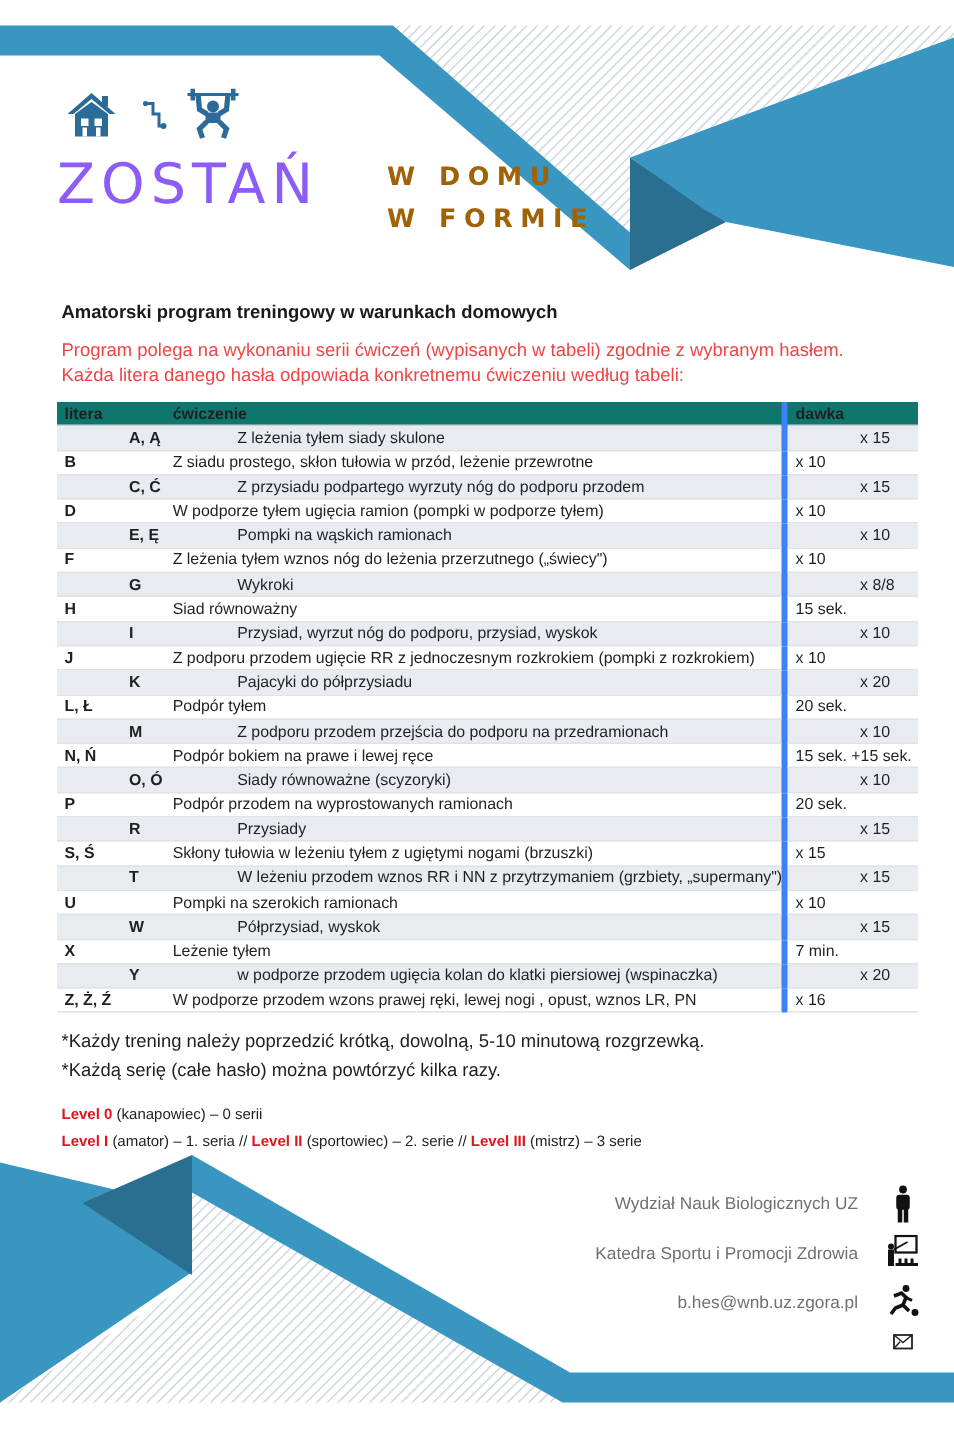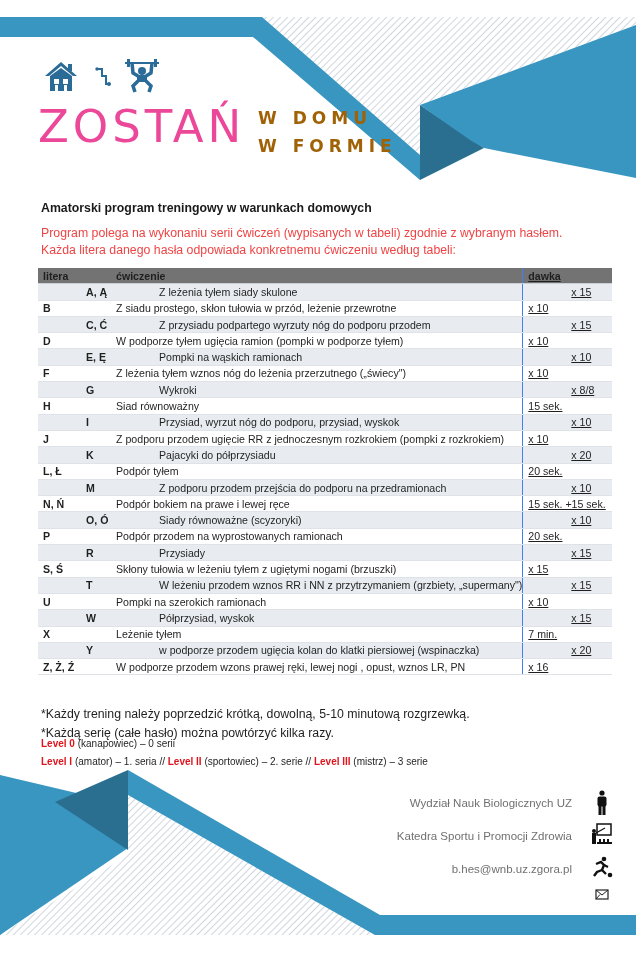--- a/index.html
+++ b/index.html
@@ -7,44 +7,44 @@
     width:636px; height:960px; position:relative; overflow:hidden;
     background:#ffffff;
     font-family:"Liberation Sans", "DejaVu Sans", sans-serif;
     color:#1a1a1a;
   }
   .deco { position:absolute; left:0; top:0; width:636px; height:960px; pointer-events:none; }
   .logo-icons { position:absolute; left:44px; top:58px; height:40px; display:flex; align-items:center; gap:8px; }
   .logo-icons span { display:inline-block; }
   .title-main {
     position:absolute; left:38px; top:104px;
-    font-family:"DejaVu Sans", sans-serif; font-size:45px; letter-spacing:4px;
-    color:#ec4899; font-weight:normal; line-height:1;
+    font-family:"DejaVu Sans", sans-serif; font-size:37px; letter-spacing:4px;
+    color:#8b5cf6; font-weight:normal; line-height:1;
   }
   .title-sub {
     position:absolute; left:258px; font-family:"DejaVu Sans", sans-serif;
     font-size:17px; letter-spacing:5px; color:#a16207; font-weight:bold; line-height:1;
   }
   .title-sub.l1 { top:110px; }
   .title-sub.l2 { top:138px; }
   .subtitle { position:absolute; left:41px; top:201px; font-size:12.3px; font-weight:bold; color:#1a1a1a; }
   .intro { position:absolute; left:41px; top:225px; font-size:12.3px; line-height:17px; color:#ef4444; }
   table.ex {
     position:absolute; left:38px; top:268px; width:574px;
     border-collapse:collapse; font-size:10.6px; color:#1f1f1f;
   }
   table.ex th, table.ex td {
     height:15.3px; padding:0 0 0 5px; border-bottom:1px solid #dfe3e8;
     text-align:left; vertical-align:middle; white-space:nowrap;
   }
-  table.ex th { font-weight:bold; background:#737373; border-bottom:1px solid #c9d0d8; }
+  table.ex th { font-weight:bold; background:#0f766e; border-bottom:1px solid #c9d0d8; }
   table.ex td.c1 { font-weight:bold; width:42px; }
-  table.ex td.c3, table.ex th.c3 { width:80px; border-left:1px solid #3b82f6;text-decoration:underline; }
+  table.ex td.c3, table.ex th.c3 { width:80px; border-left:4px solid #3b82f6; }
   table.ex tr.odd td { background:#e8ecf0;padding-left:48px; }
-  .notes { position:absolute; left:41px; top:685px; font-size:12.3px; line-height:19px; color:#1f1f1f;margin-top:20px; }
+  .notes { position:absolute; left:41px; top:685px; font-size:12.3px; line-height:19px; color:#1f1f1f; }
   .levels { position:absolute; left:41px; top:735px; font-size:10px; line-height:18px; color:#1f1f1f; }
   .lvl { color:#e0141e; font-weight:bold; }
   .credits { position:absolute; right:64px; top:792px; text-align:right; font-size:11.5px; color:#707070; }
   .credit-row { height:33px; line-height:22px; }
   .credit-icons { position:absolute; left:590px; top:790px; width:24px; }
   .credit-icons div { height:33px; display:flex; justify-content:center; align-items:flex-start; }
 </style>
 </head>
 <body>
 

